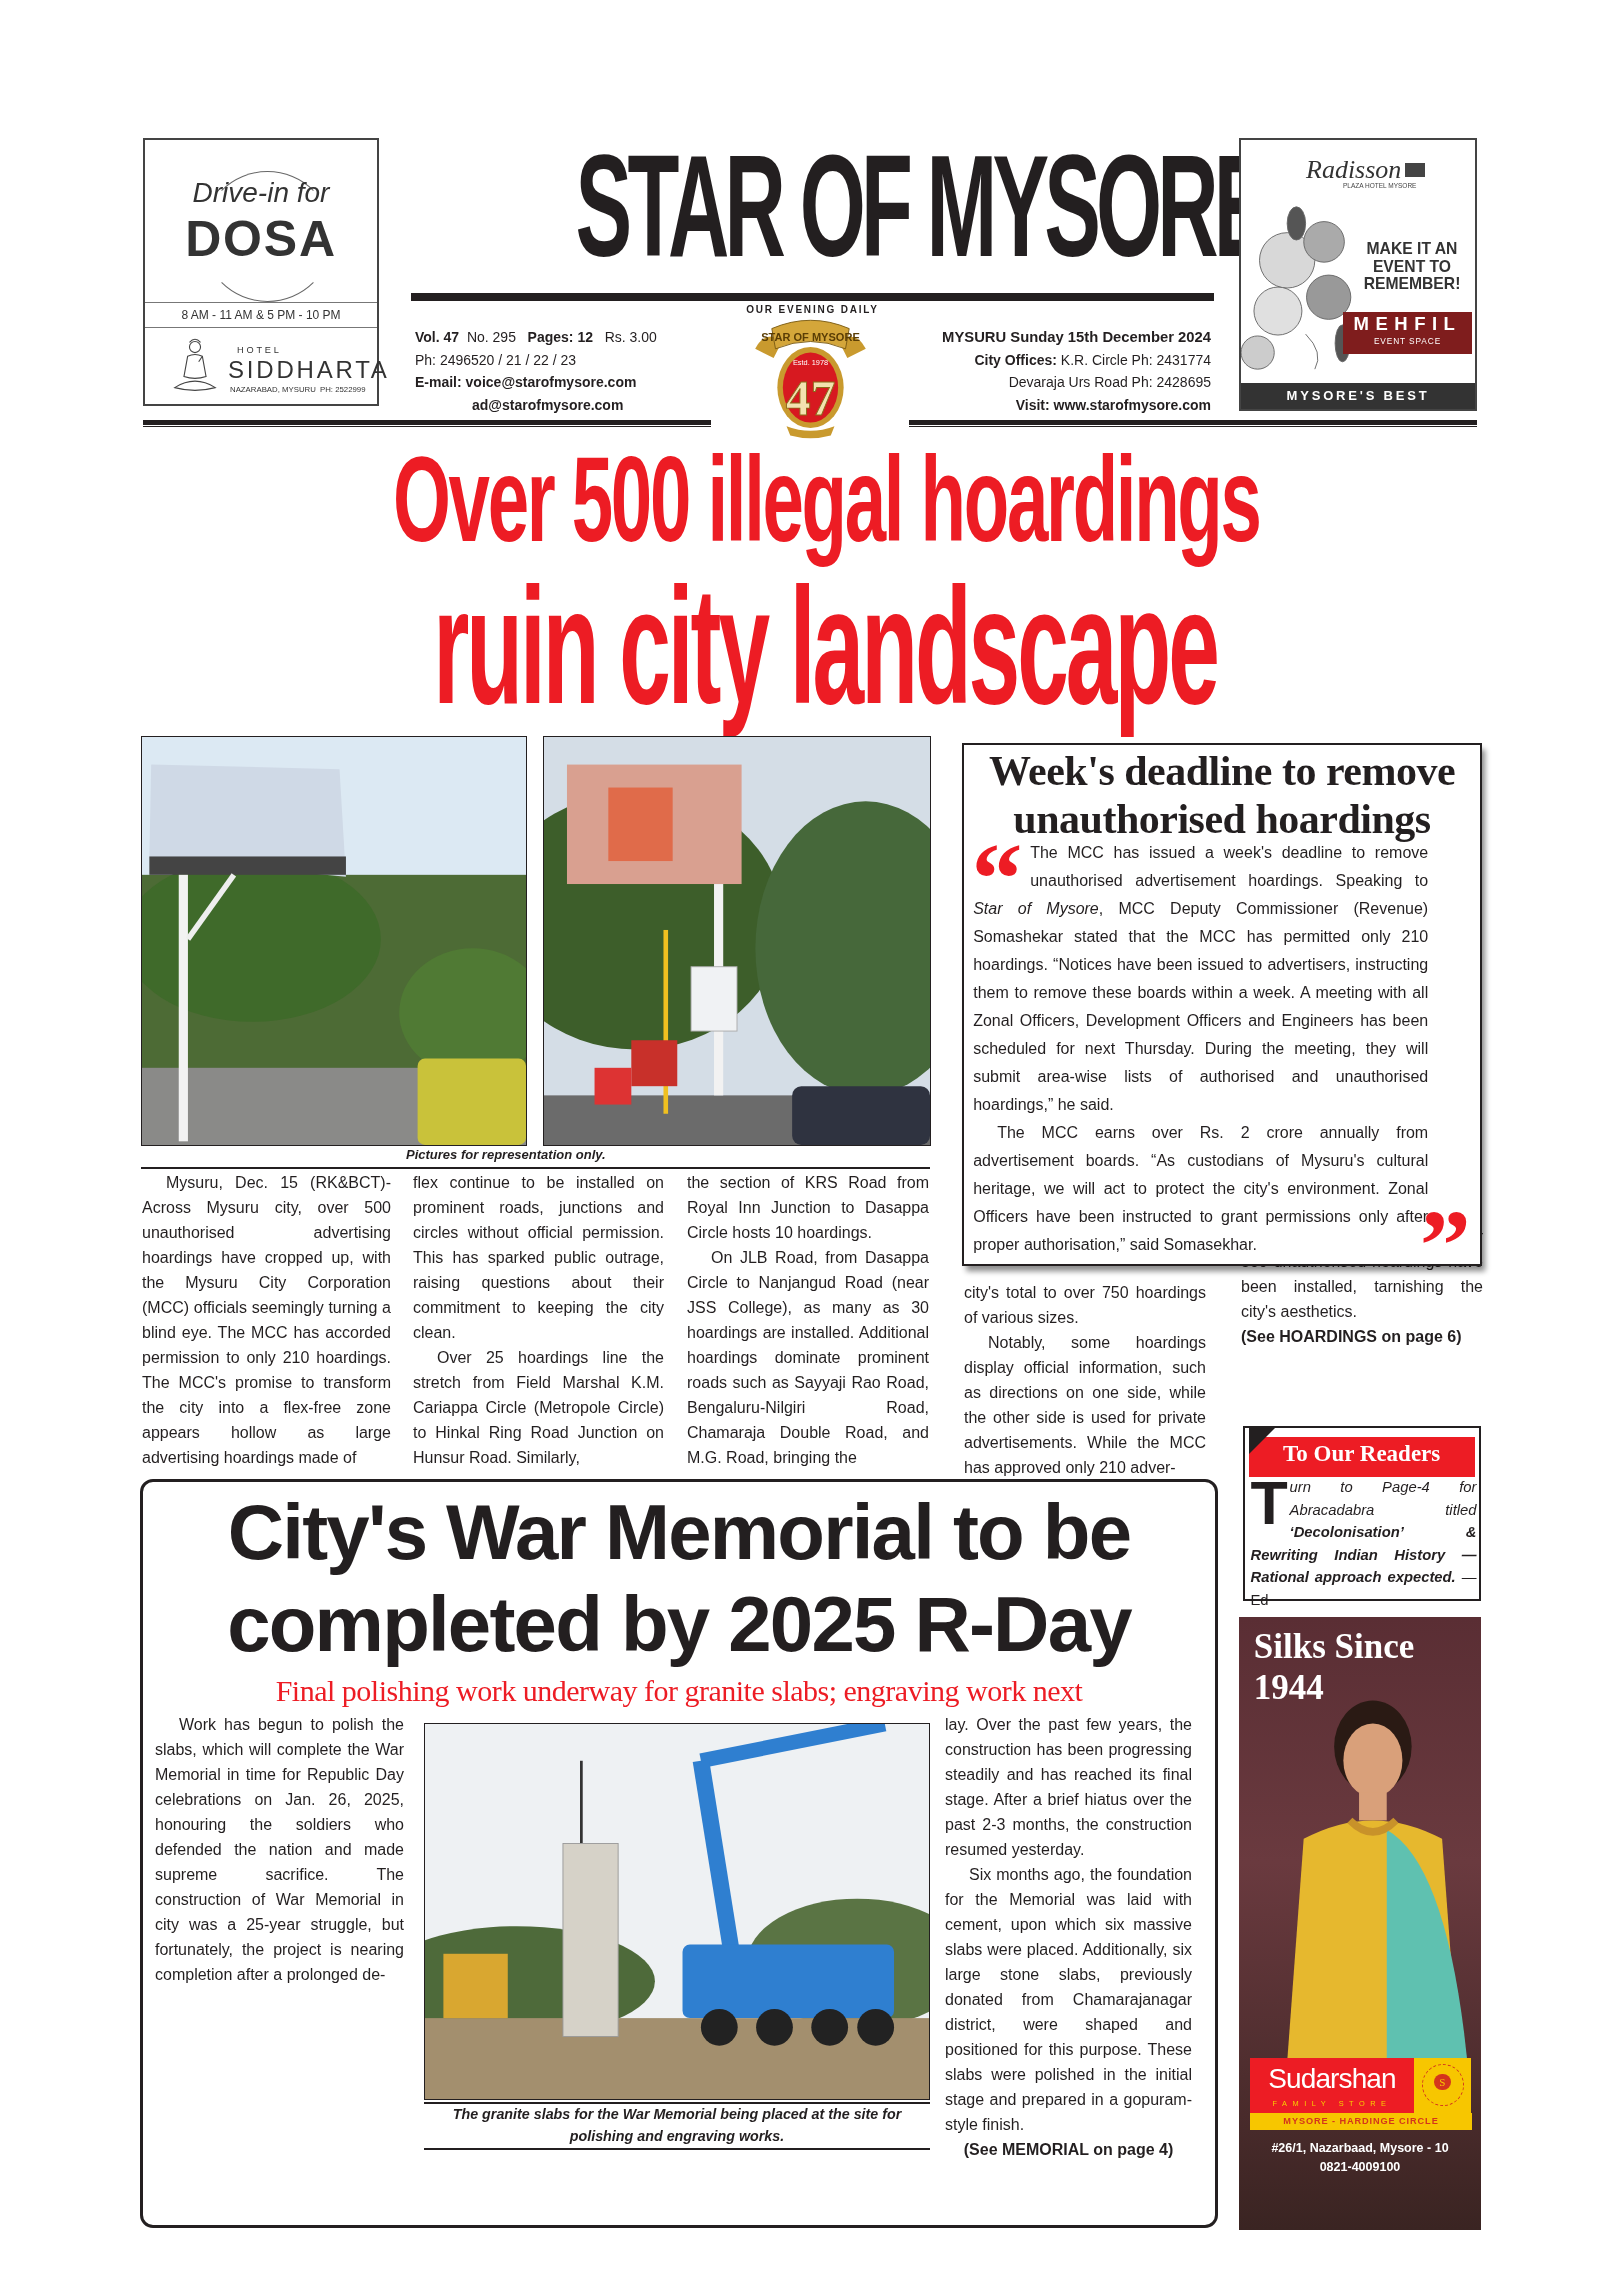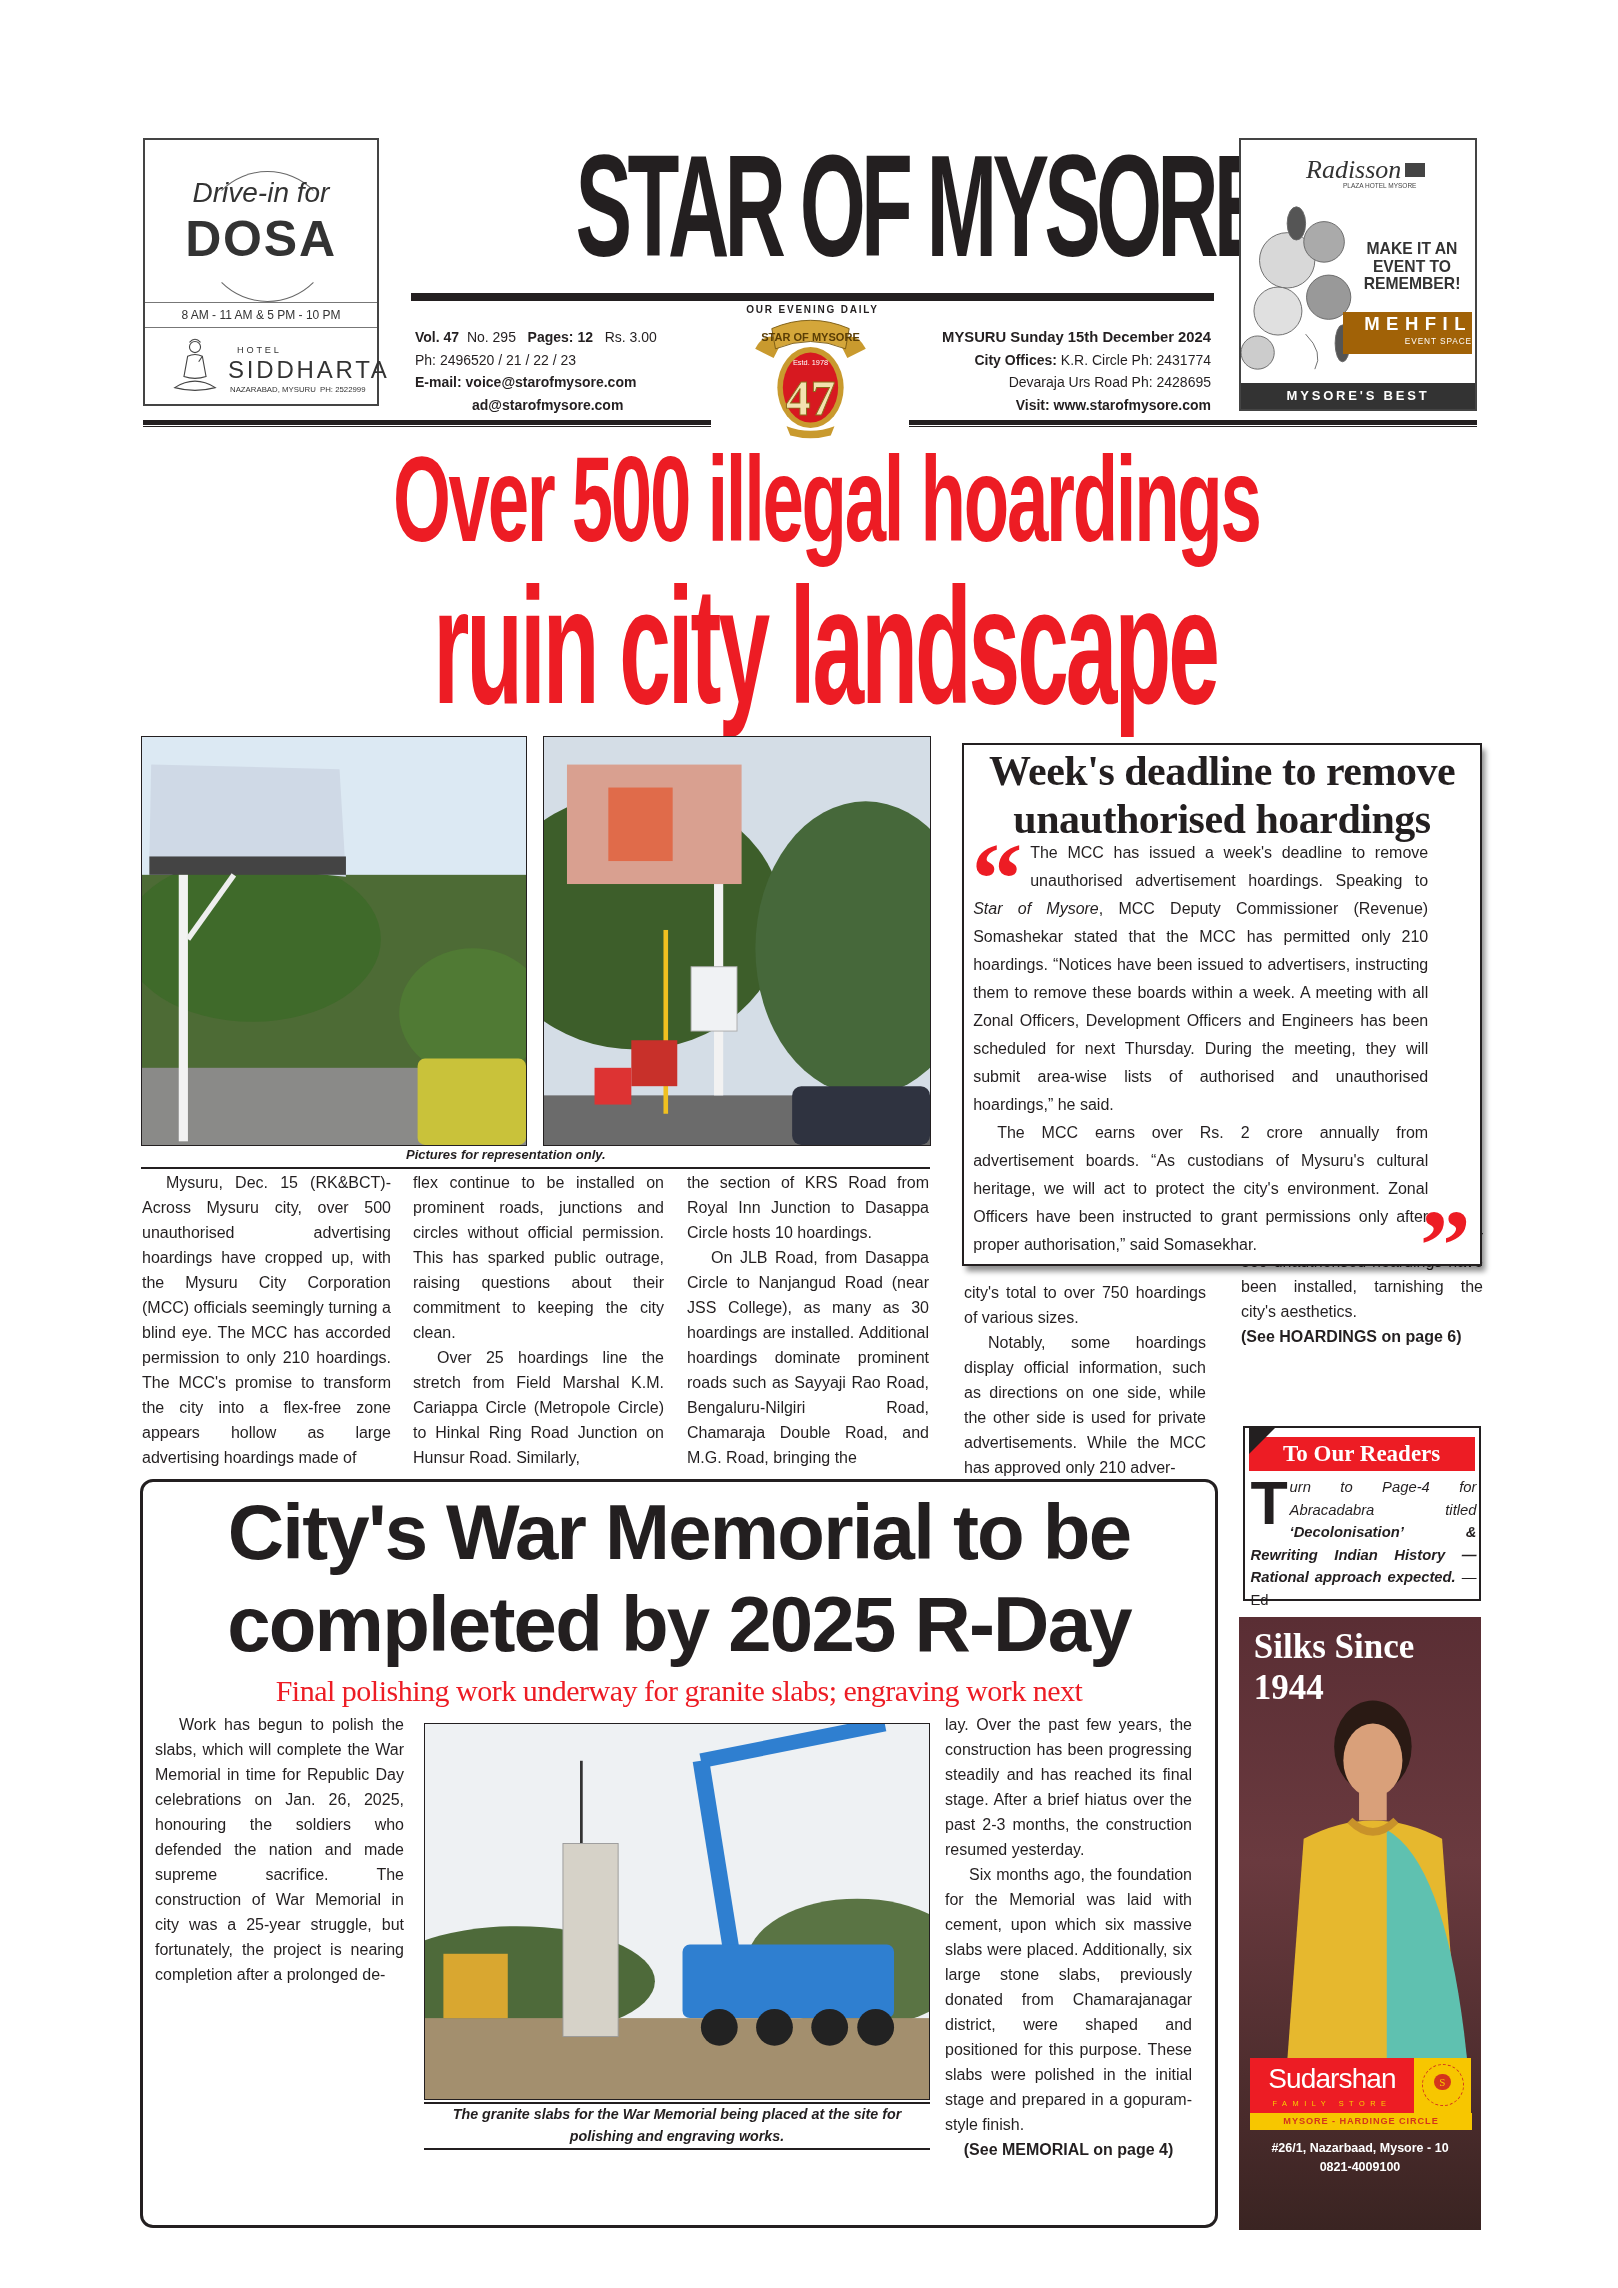--- a/index.html
+++ b/index.html
@@ -33,21 +33,21 @@
   #rule-l2{left:143px;top:426px;width:568px;height:1.4px;background:#231f20;}
   #rule-r{left:909px;top:420px;width:568px;height:4.6px;background:#231f20;}
   #rule-r2{left:909px;top:426px;width:568px;height:1.4px;background:#231f20;}
 
   #ad-right{left:1239px;top:138px;width:238px;height:273px;border:2.3px solid #444;box-sizing:border-box;background:#fff;}
   #ad-right .rad{position:absolute;left:65px;top:14.8px;font-family:"Liberation Serif",serif;font-style:italic;font-size:26px;color:#333;}
   #ad-right .radbox{position:absolute;left:164px;top:23px;width:20px;height:14px;background:#444;}
   #ad-right .plaza{position:absolute;left:102px;top:42px;font-size:6.5px;color:#444;}
   #ad-right .flowers{position:absolute;left:0;top:65px;width:120px;height:166px;}
   #ad-right .make{position:absolute;left:120px;top:100px;width:102px;text-align:center;font-weight:bold;font-size:15.7px;line-height:17.5px;color:#333;}
-  #ad-right .mehfil{position:absolute;left:102px;top:172px;width:129px;height:42px;background:#a16207;color:#fff;text-align:right;}
+  #ad-right .mehfil{position:absolute;left:102px;top:172px;width:129px;height:42px;background:#7f1d1d;color:#fff;text-align:center;}
   #ad-right .mehfil .m1{font-size:18.5px;letter-spacing:6.5px;line-height:24px;font-weight:bold;}
   #ad-right .mehfil .m2{font-size:8.3px;letter-spacing:0.9px;}
   #ad-right .best{position:absolute;left:0;right:0;bottom:0;height:26px;background:#333;color:#fff;text-align:center;font-size:13px;font-weight:bold;letter-spacing:2.8px;line-height:26px;}
 
   
   .hl{left:138px;width:1342px;text-align:center;font-family:"Liberation Sans",sans-serif;font-weight:bold;color:#ed1c24;white-space:nowrap;transform-origin:center top;}
   #hl1{top:439px;font-size:120px;line-height:120px;letter-spacing:-3.7px;transform:scaleX(0.62);}
   #hl2{top:563px;font-size:166px;line-height:166px;letter-spacing:-5.5px;transform:scaleX(0.56);}
 
   
@@ -68,21 +68,21 @@
   #box1{left:962px;top:743px;width:520px;height:523px;border:2.3px solid #231f20;box-sizing:border-box;box-shadow:3.7px 5.5px 5.5px rgba(0,0,0,.45);background:#fff;}
   #box1 .bh{position:absolute;left:0;right:0;top:0;text-align:center;font-family:"Liberation Serif",serif;font-weight:bold;font-size:42px;line-height:48px;padding-top:1.8px;letter-spacing:-0.5px;}
   #box1 .qo{position:absolute;left:7.4px;top:83px;font-family:"Liberation Serif",serif;font-weight:bold;font-size:102px;line-height:102px;color:#ed1c24;}
   #box1 .qc{position:absolute;right:9.2px;top:450px;font-family:"Liberation Serif",serif;font-weight:bold;font-size:102px;line-height:102px;color:#ed1c24;}
   #box1 .body{position:absolute;left:9.2px;top:94px;width:455px;font-size:16px;line-height:28px;}
   #box1 .body p{margin:0;}
   #box1 .drop{float:left;width:57px;height:52px;}
 
   
   #readers{left:1243px;top:1426px;width:238px;height:175px;border:2.3px solid #231f20;box-sizing:border-box;}
-  #readers .rh{position:absolute;left:3.7px;top:9.2px;width:226px;height:34px;background:#ed1c24;color:#fff;font-family:"Liberation Serif",serif;font-weight:bold;font-size:23px;line-height:34px;text-align:center;}
+  #readers .rh{position:absolute;left:3.7px;top:9.2px;width:226px;height:40px;background:#ed1c24;color:#fff;font-family:"Liberation Serif",serif;font-weight:bold;font-size:23px;line-height:34px;text-align:center;}
   #readers .corner{position:absolute;left:3.7px;top:-1.8px;width:0;height:0;border-top:28px solid #231f20;border-right:28px solid transparent;}
   #readers .rb{position:absolute;left:5.5px;top:48px;width:226px;font-size:14.8px;line-height:22.6px;text-align:justify;font-style:italic;}
   #readers .bigT{float:left;font-size:61px;line-height:50px;font-weight:bold;font-style:normal;margin-right:1.8px;margin-top:1.8px;}
 
   
   #ad-silk{left:1239px;top:1617px;width:242px;height:613px;background:linear-gradient(180deg,#5a2e34 0%,#6a3a3f 40%,#3a2422 100%);overflow:hidden;}
   #ad-silk .sl{position:absolute;left:14.8px;top:9.2px;font-family:"Liberation Serif",serif;font-weight:bold;font-size:35px;line-height:41px;color:#fff;}
   #ad-silk .woman{position:absolute;left:37px;top:65px;width:203px;height:406px;}
   #ad-silk .brand{position:absolute;left:11px;top:441px;width:222px;height:72px;}
   #ad-silk .brand .red{position:absolute;left:0;top:0;width:164px;height:55px;background:#ed1c24;color:#fff;font-family:"Liberation Sans",sans-serif;font-size:28px;line-height:42px;text-align:center;letter-spacing:-0.9px;}

